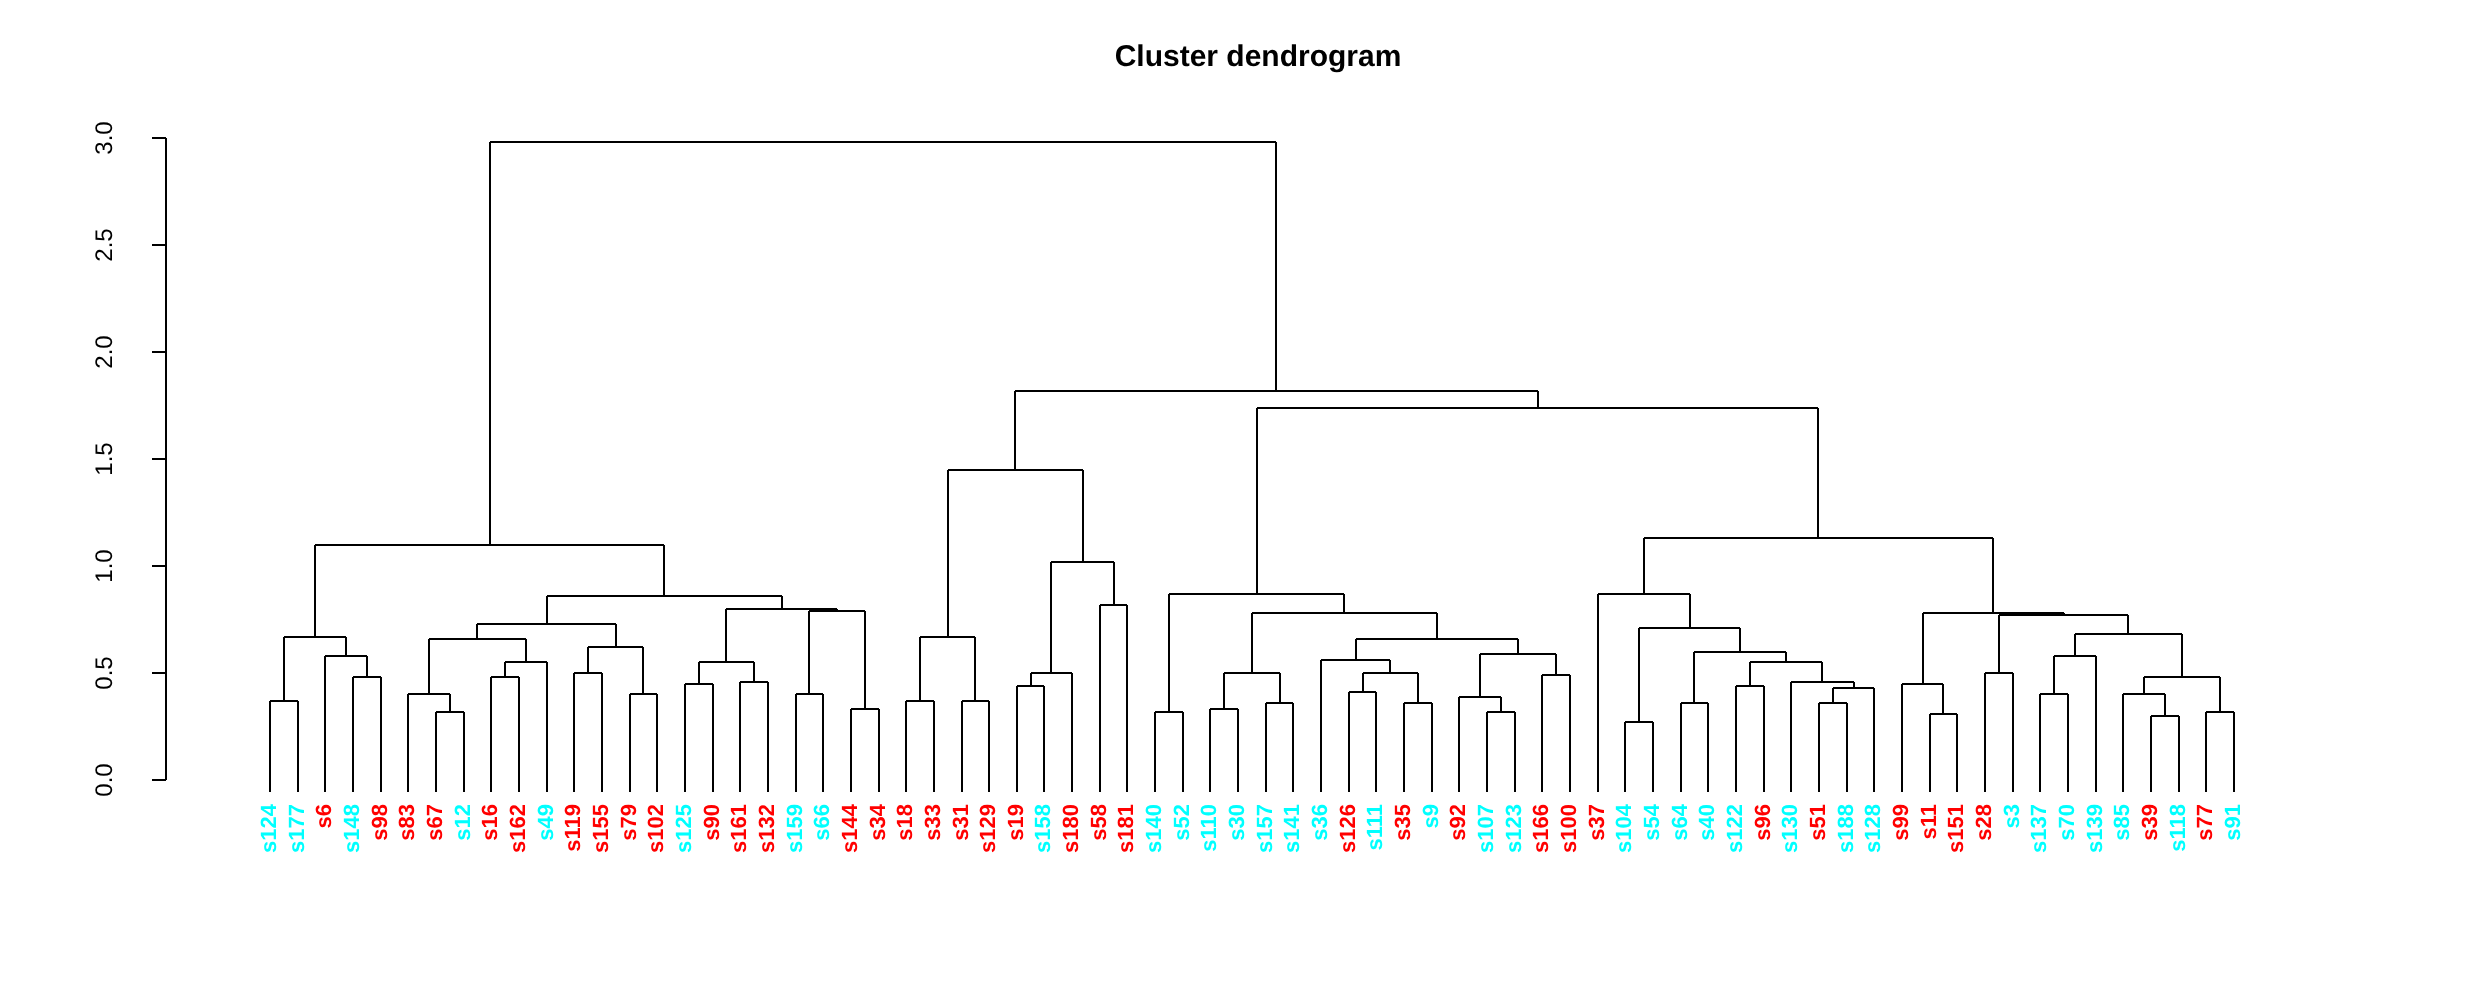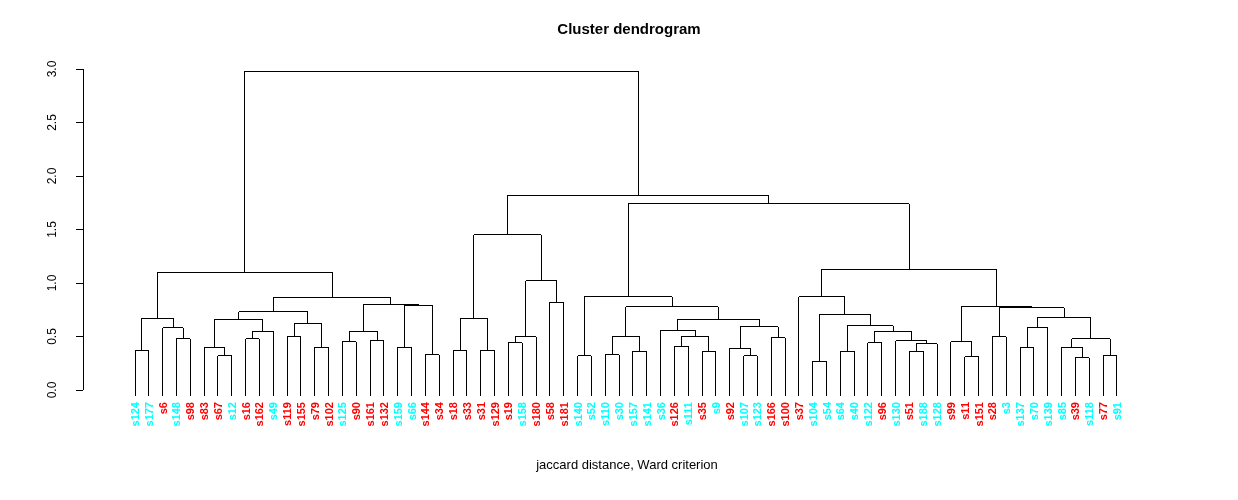--- a/index.html
+++ b/index.html
@@ -311,14 +311,13 @@
       <line x1="76" y1="229.5" x2="83" y2="229.5" stroke="#000000" stroke-width="1" shape-rendering="crispEdges"></line>
       <text x="52" y="229.5" fill="#000000" font-size="12" font-weight="normal" font-family="&quot;Liberation Sans&quot;, sans-serif" text-anchor="middle" dominant-baseline="central" transform="rotate(-90 52 229.5)">1.5</text>
       <line x1="76" y1="176" x2="83" y2="176" stroke="#000000" stroke-width="1" shape-rendering="crispEdges"></line>
       <text x="52" y="176" fill="#000000" font-size="12" font-weight="normal" font-family="&quot;Liberation Sans&quot;, sans-serif" text-anchor="middle" dominant-baseline="central" transform="rotate(-90 52 176)">2.0</text>
       <line x1="76" y1="122.5" x2="83" y2="122.5" stroke="#000000" stroke-width="1" shape-rendering="crispEdges"></line>
       <text x="52" y="122.5" fill="#000000" font-size="12" font-weight="normal" font-family="&quot;Liberation Sans&quot;, sans-serif" text-anchor="middle" dominant-baseline="central" transform="rotate(-90 52 122.5)">2.5</text>
       <line x1="76" y1="69" x2="83" y2="69" stroke="#000000" stroke-width="1" shape-rendering="crispEdges"></line>
       <text x="52" y="69" fill="#000000" font-size="12" font-weight="normal" font-family="&quot;Liberation Sans&quot;, sans-serif" text-anchor="middle" dominant-baseline="central" transform="rotate(-90 52 69)">3.0</text>
     </svg>
   <div class="chart-title">Cluster dendrogram</div>
-  <div class="chart-caption">jaccard distance, Ward criterion</div>
 </div>
 
 </body></html>

